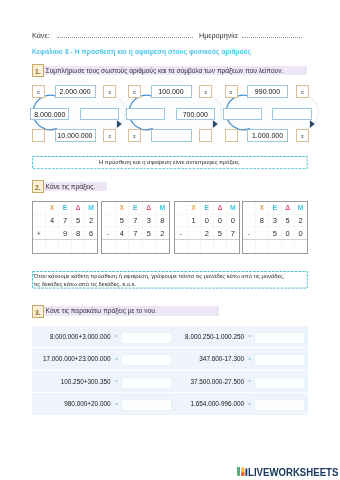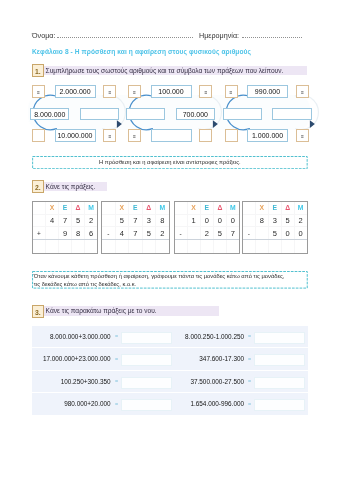--- a/index.html
+++ b/index.html
@@ -64,21 +64,21 @@
   
   #footer{position:absolute;left:237.2px;top:460px;height:18px;width:104px;}
   #brand-text{position:absolute;left:10.8px;top:6.8px;font-size:11.4px;font-weight:bold;
      color:#1b3a60;line-height:11.4px;white-space:nowrap;
      transform:scaleX(0.845);transform-origin:0 0;}
 </style>
 </head>
 <body>
 
 <div class="page">
-  <div id="name-label">Όνομα:</div>
+  <div id="name-label">Κάνε:</div>
   <div id="name-dots"></div>
   <div id="date-label">Ημερομηνία:</div>
   <div id="date-dots"></div>
   <div id="chapter-title" style="color:#4DC3E8">Κεφάλαιο 8 - Η πρόσθεση και η αφαίρεση στους φυσικούς αριθμούς</div>
   <div class="task" style="left:31.6px;top:64.1px;">
     <span class="badge" style="background:#FBEFD6;border-color:#C9A669;">1.</span>
     <span class="tasktext" style="background:#EDE6F4;width:261.2px;">Συμπλήρωσε τους σωστούς αριθμούς και τα σύμβολα των πράξεων που λείπουν.</span>
   </div>
   <div id="s1band"></div>
   <div class="dgrp" style="left:30px;">
@@ -336,13 +336,22 @@
     <div class="ansbox" style="left:222.1px;top:6.1px;width:50.8px;height:12.4px;"></div>
   </div>
   <div class="mrow" style="top:393px;">
     <div class="expr" style="left:2px;top:7.4px;width:76.9px;text-align:right;">980.000+20.000</div>
     <div class="eq" style="left:83.2px;top:7.6px;">=</div>
     <div class="ansbox" style="left:89.8px;top:6.1px;width:50.2px;height:12.4px;"></div>
     <div class="expr" style="left:135px;top:7.4px;width:77.4px;text-align:right;">1.654.000-996.000</div>
     <div class="eq" style="left:216.3px;top:7.6px;">=</div>
     <div class="ansbox" style="left:222.1px;top:6.1px;width:50.8px;height:12.4px;"></div>
   </div>
+  <div id="footer">
+    <svg width="11" height="10" viewBox="0 0 11 10" style="position:absolute;left:0px;top:7.2px;">
+      <rect x="0" y="0" width="3.0" height="8.8" fill="#4FAE7C"></rect>
+      <rect x="4.2" y="0.4" width="3.2" height="8.4" fill="#F6BE3E"></rect>
+      <rect x="4.2" y="5.4" width="3.2" height="3.4" fill="#E05B40"></rect>
+      <rect x="8.4" y="1.5" width="1.9" height="7.3" fill="#22416B"></rect>
+    </svg>
+    <div id="brand-text">LIVEWORKSHEETS</div>
+  </div>
 </div>
 
 </body></html>

